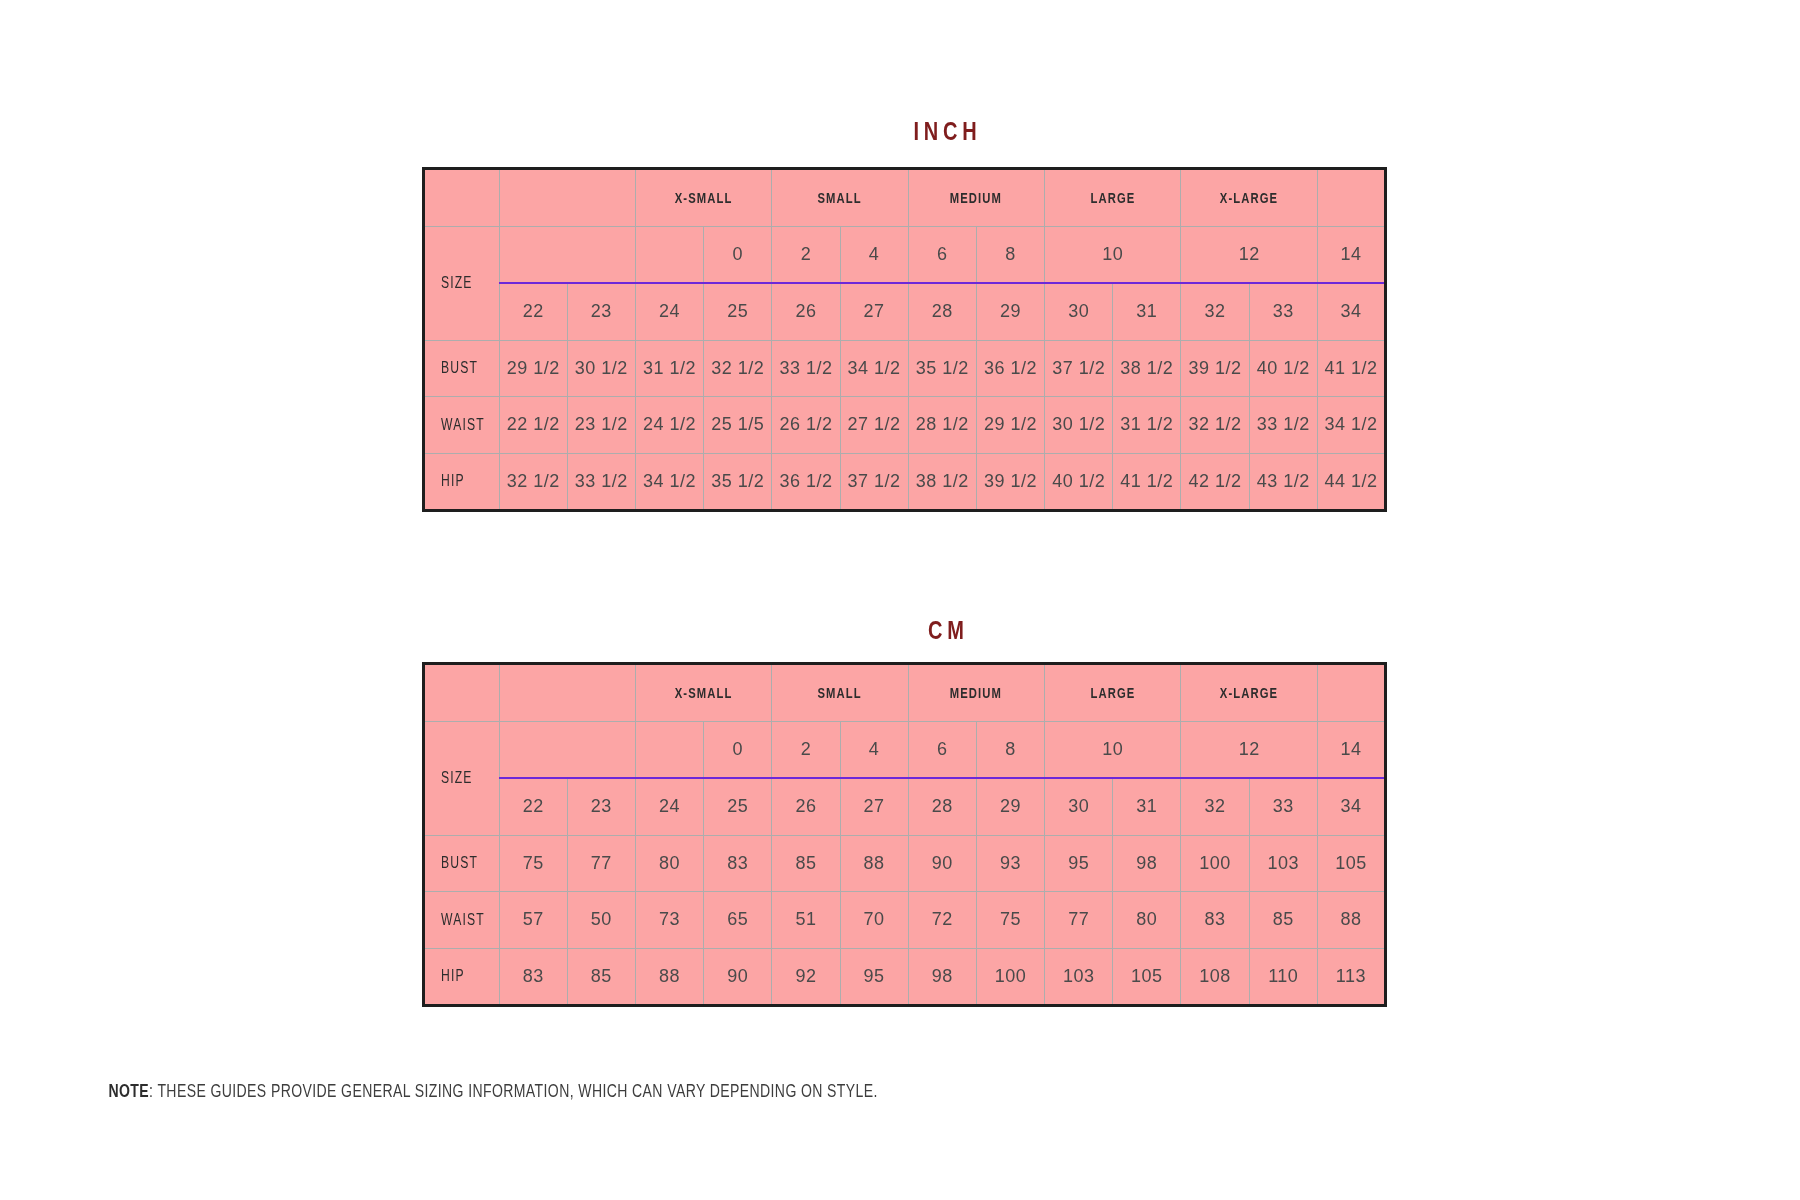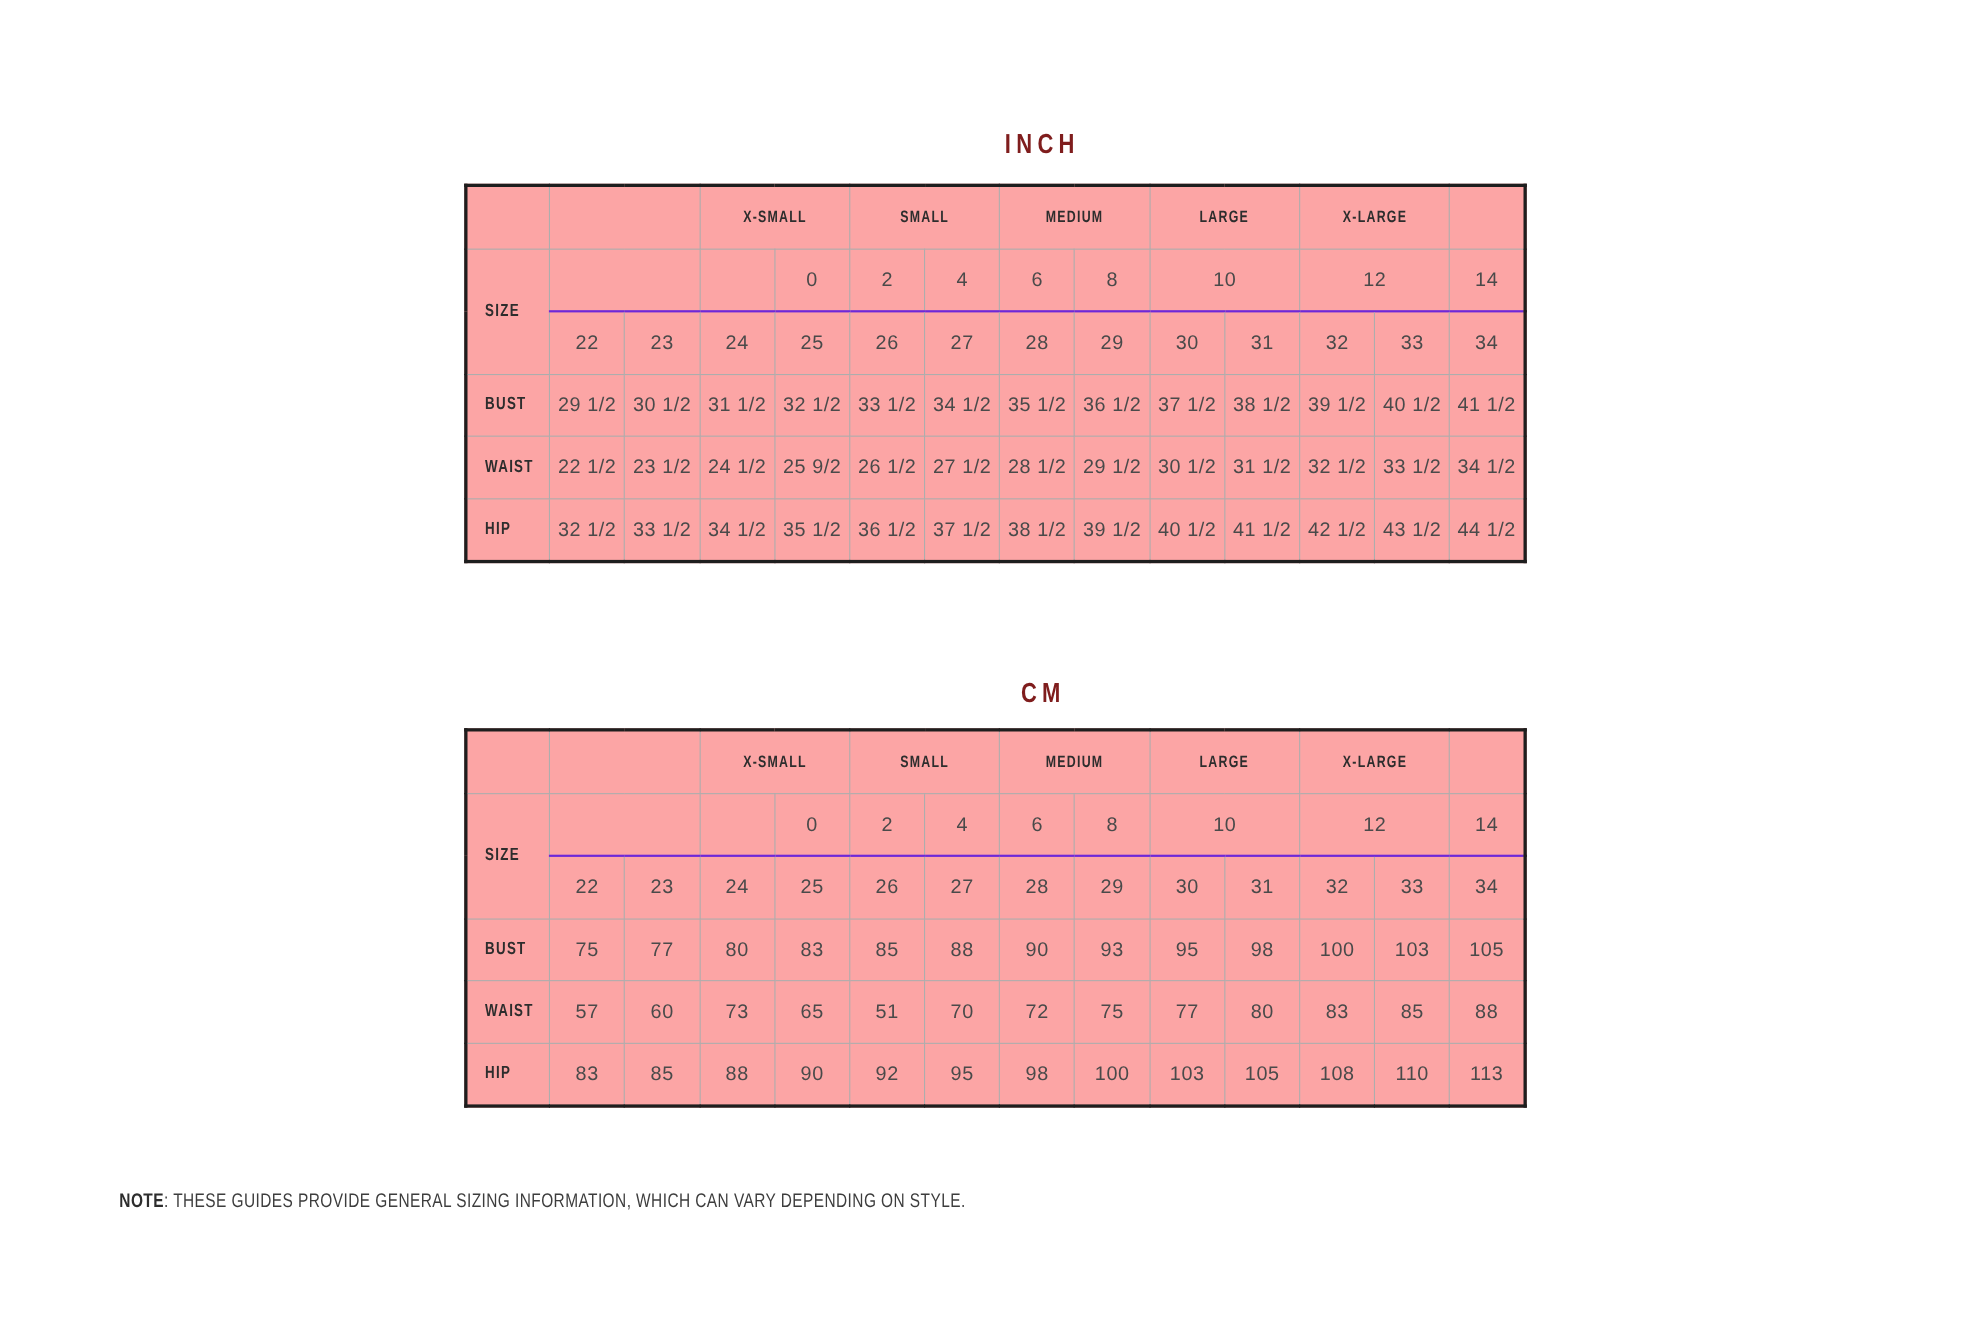--- a/index.html
+++ b/index.html
@@ -22,21 +22,21 @@
   }
   #table-inch { top:167px; }
   #table-cm   { top:662px; }
   col.c0 { width:70px; }
   col.c  { width:68.2px; }
   .sizes td {
     border:1px solid #adadad; height:55.5px; padding:0;
     text-align:center; vertical-align:middle;
   }
   .sizes td.lab {
-    text-align:left; padding-left:16px; font-weight:bold; font-size:16px;
+    text-align:left; padding-left:16px; font-weight:normal; font-size:16px;
     letter-spacing:1.5px; color:#2d2d2d;
   }
   .sizes td.lab .ct { transform:scaleX(0.76); transform-origin:0 50%; }
   .sizes td.grp { font-weight:bold; font-size:15px; letter-spacing:1.5px; color:#2d2d2d; }
   .sizes td.grp .ct { transform:scaleX(0.75); }
   .sizes td.num { font-size:18px; color:#4a4a4a; letter-spacing:0.5px; }
   .sizes tr.r3 > td { border-top:2px solid #6d28d9; }
 
   .note {
     position:absolute; top:1081px; left:0; width:1800px; text-align:left;
@@ -120,21 +120,21 @@
     <td class="num">38 1/2</td>
     <td class="num">39 1/2</td>
     <td class="num">40 1/2</td>
     <td class="num">41 1/2</td>
   </tr>
   <tr>
     <td class="lab"><span class="ct">WAIST</span></td>
     <td class="num">22 1/2</td>
     <td class="num">23 1/2</td>
     <td class="num">24 1/2</td>
-    <td class="num">25 9/2</td>
+    <td class="num">25 1/5</td>
     <td class="num">26 1/2</td>
     <td class="num">27 1/2</td>
     <td class="num">28 1/2</td>
     <td class="num">29 1/2</td>
     <td class="num">30 1/2</td>
     <td class="num">31 1/2</td>
     <td class="num">32 1/2</td>
     <td class="num">33 1/2</td>
     <td class="num">34 1/2</td>
   </tr>
@@ -227,21 +227,21 @@
     <td class="num">93</td>
     <td class="num">95</td>
     <td class="num">98</td>
     <td class="num">100</td>
     <td class="num">103</td>
     <td class="num">105</td>
   </tr>
   <tr>
     <td class="lab"><span class="ct">WAIST</span></td>
     <td class="num">57</td>
-    <td class="num">60</td>
+    <td class="num">50</td>
     <td class="num">73</td>
     <td class="num">65</td>
     <td class="num">51</td>
     <td class="num">70</td>
     <td class="num">72</td>
     <td class="num">75</td>
     <td class="num">77</td>
     <td class="num">80</td>
     <td class="num">83</td>
     <td class="num">85</td>

